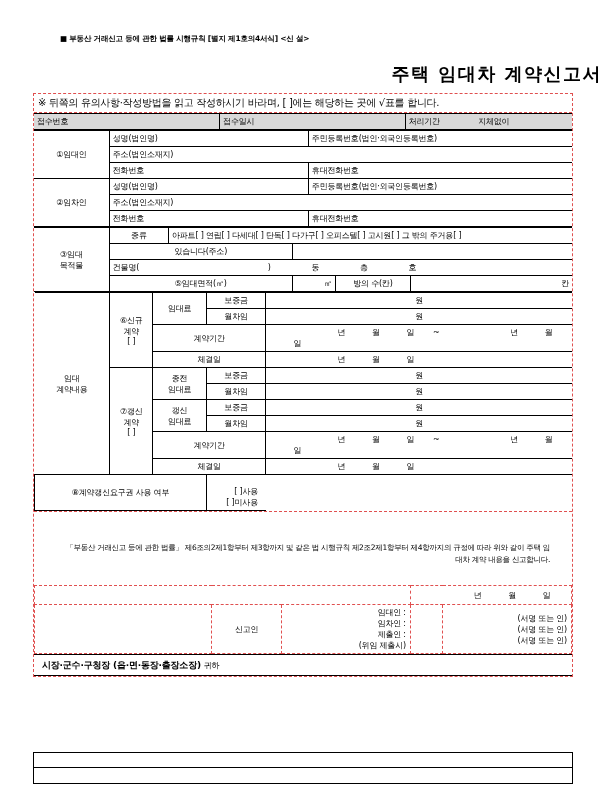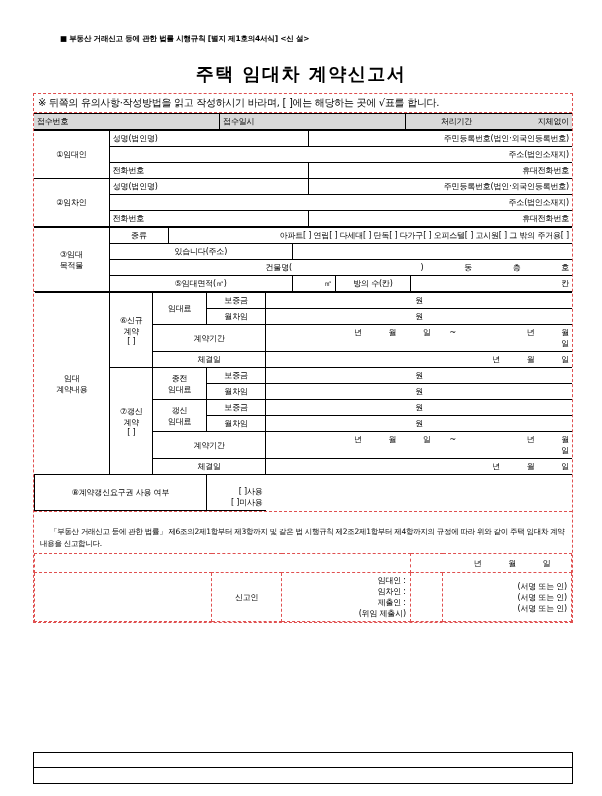--- a/index.html
+++ b/index.html
@@ -41,21 +41,21 @@
     font-weight: bold;
     text-align: right;
     line-height: 11px;
     letter-spacing: -0.2px;
   }
   .doc-title {
     position: absolute;
     top: 62px;
     left: 0;
     width: 602px;
-    text-align: center;
+    text-align: right;
     font-size: 18px;
     font-weight: bold;
     letter-spacing: 1.5px;
   }
 
   
   .form-frame {
     position: absolute;
     left: 33px;
     top: 93px;
@@ -81,21 +81,21 @@
   table.grid td {
     border: 1px solid #000;
     font-size: 8px;
     padding: 2px 3px;
     vertical-align: middle;
     letter-spacing: -0.2px;
     height: 16px;
     box-sizing: border-box;
   }
   .nb-left { border-left: none !important; }
-  .nb-right { border-right: none !important; text-align: right; }
+  .nb-right { border-right: none !important; }
   .ctr { text-align: center; }
   .rgt { text-align: right; }
   .gray { background: #d9d9d9; }
 
   
   .receipt td {
     height: 28px;
     font-size: 8px;
     vertical-align: top;
     padding-top: 2px;
@@ -117,21 +117,21 @@
   .ymd { letter-spacing: 0px; }
 
   
   .legal-box {
     border-top: 1px dashed #e05050;
     padding: 14px 6px 3px 6px;
     font-size: 7.5px;
     line-height: 12px;
     letter-spacing: -0.3px;
   }
-  .legal-box p { margin: 0; text-indent: 10px; }
+  .legal-box p { margin: 16px; text-indent: 10px; text-align: right; }
 
   table.sigtable {
     border-collapse: collapse;
     width: 100%;
     table-layout: fixed;
   }
   table.sigtable td {
     border: 1px dashed #e05050;
     font-size: 8px;
     padding: 2px 4px;
@@ -484,18 +484,22 @@
       <td></td>
       <td class="sig-seals">
         <div>(서명 또는 인)</div>
         <div>(서명 또는 인)</div>
         <div>(서명 또는 인)</div>
       </td>
     </tr>
   </tbody>
     </table>
 
+  <div class="recipient">
+    <span>시장·군수·구청장 (읍·면·동장·출장소장)</span>
+    <span class="gwiha">귀하</span>
+  </div>
 
 
 </div>
 
 <div class="bottom-box" id="bottom-box-1"></div>
 <div class="bottom-box" id="bottom-box-2"></div>
 
 </body></html>

